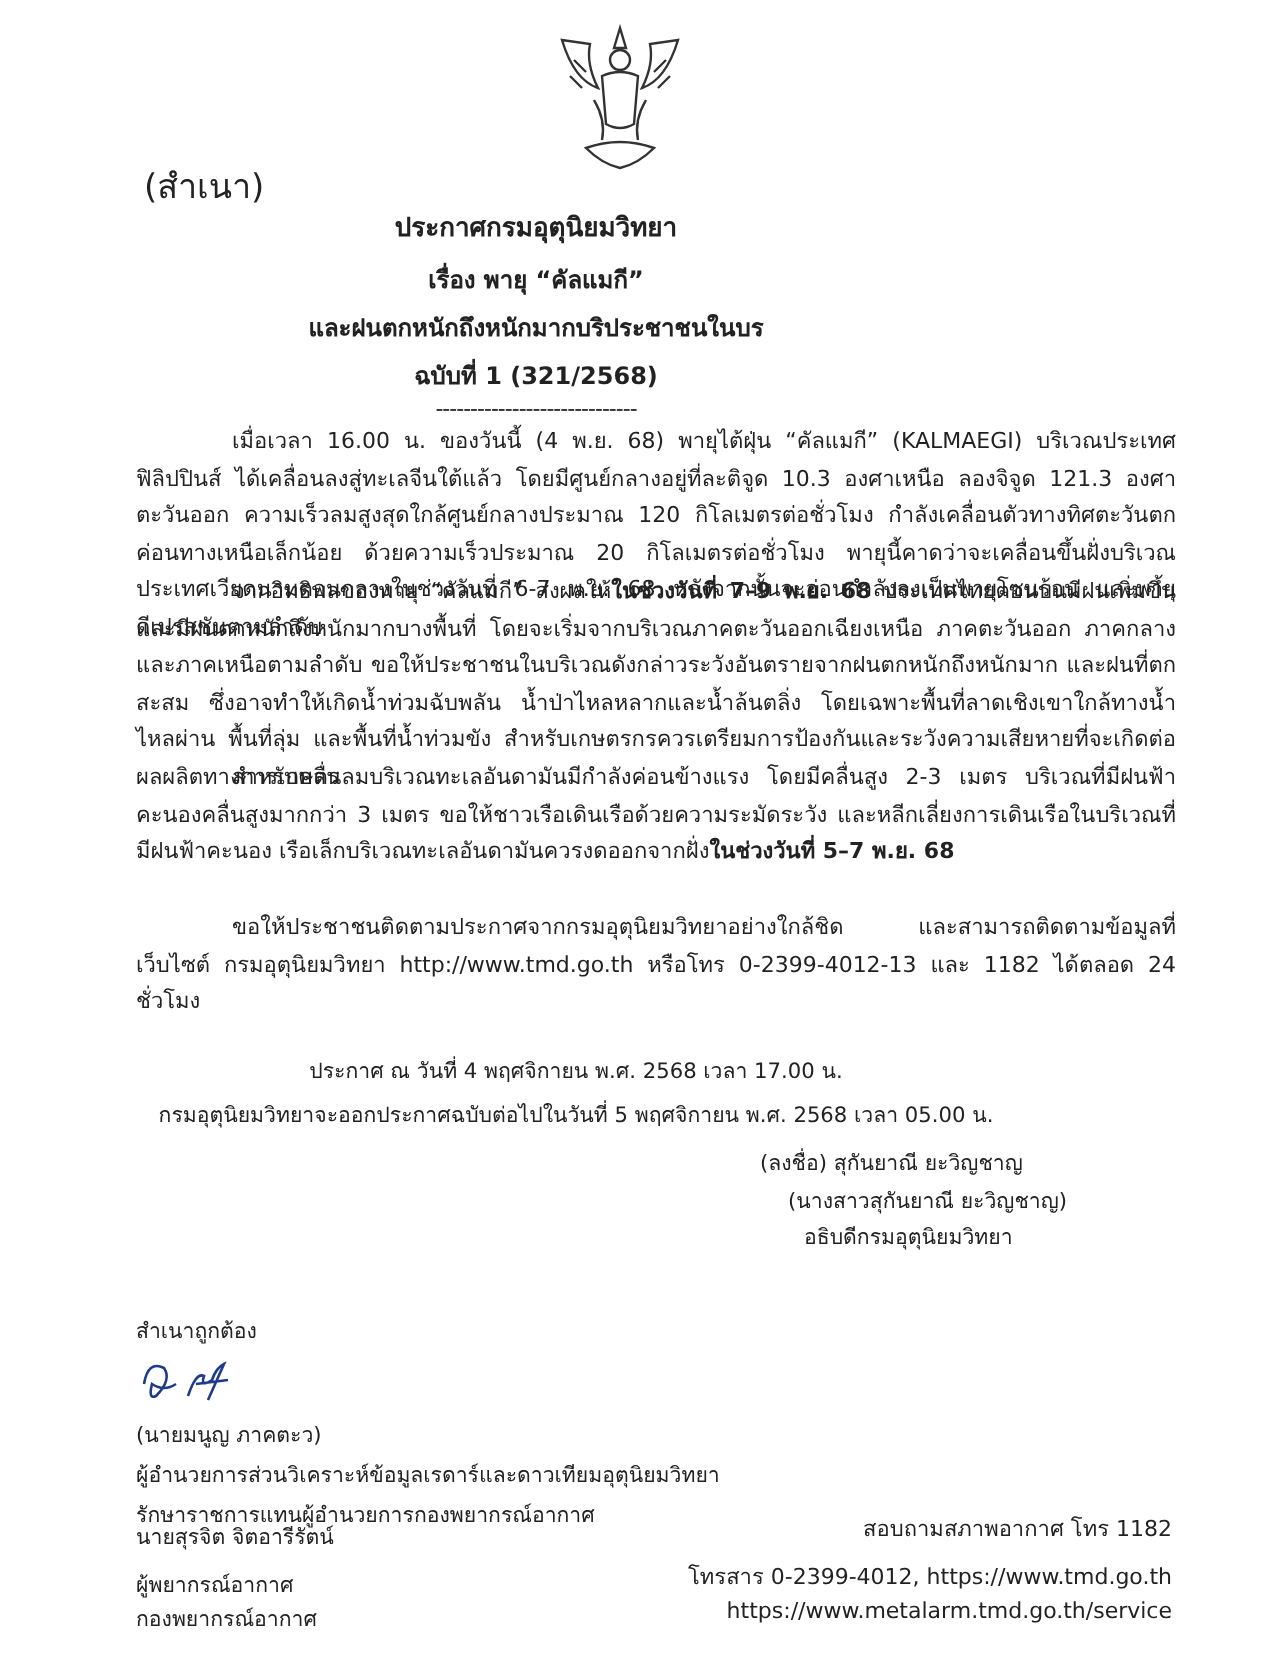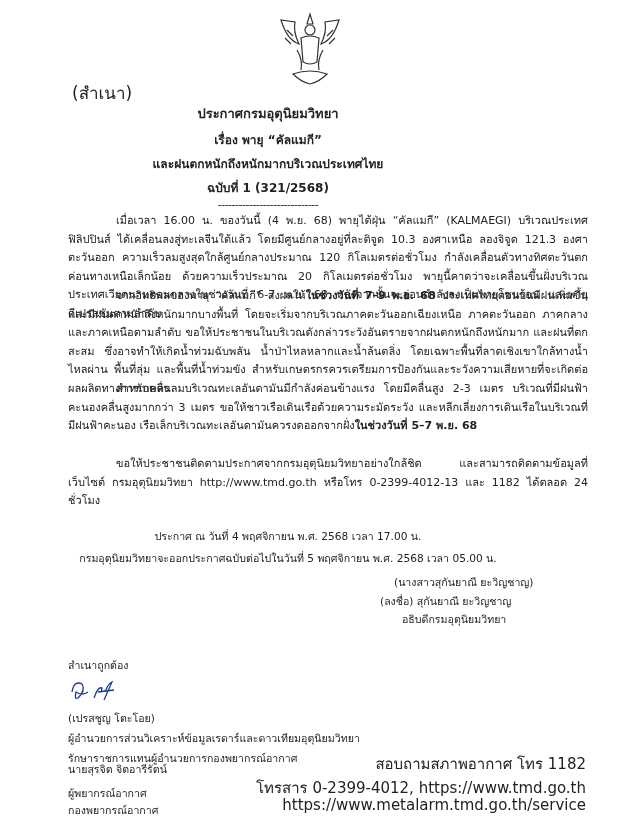--- a/index.html
+++ b/index.html
@@ -21,21 +21,21 @@
     .p2 { top:287px; }
     .p3 { top:380px; }
     .p4 { top:455px; }
     .issued { left:0; width:576px; text-align:center; top:525px; line-height:22px; font-size:10.6px; }
     .sig { left:380px; top:573px; line-height:18.5px; font-size:10.6px; }
     .sig div { white-space:nowrap; }
     .cert { left:68px; top:657px; font-size:10.6px; }
     .sig2 { left:68px; top:678px; width:70px; height:26px; }
     .deputy { left:68px; top:708px; line-height:20px; font-size:10.6px; }
     .forecaster { left:68px; top:785px; line-height:17px; font-size:10.6px; }
-    .contact { right:58px; top:780px; line-height:17px; font-size:15px; text-align:right; }
+    .contact { right:58px; top:780px; line-height:17px; font-size:11px; text-align:right; }
   </style>
 </head>
 <body>
 
 <div class="abs emblem">
   <svg width="74" height="80" viewBox="0 0 74 80">
     <g fill="none" stroke="#333" stroke-width="1.2">
       <path d="M37 4 L34 14 L40 14 Z"></path>
       <circle cx="37" cy="20" r="5"></circle>
       <path d="M8 10 Q14 30 26 34 Q20 22 22 12 Z"></path>
@@ -45,21 +45,21 @@
       <path d="M20 64 Q37 58 54 64 Q46 72 37 74 Q28 72 20 64 Z"></path>
       <path d="M12 28 L18 34 M62 28 L56 34 M14 20 L20 26 M60 20 L54 26"></path>
     </g>
   </svg>
 </div>
 
 <div class="abs copy-label">(สำเนา)</div>
 
 <div class="abs center t1">ประกาศกรมอุตุนิยมวิทยา</div>
 <div class="abs center t2">เรื่อง พายุ “คัลแมกี”</div>
-<div class="abs center t3">และฝนตกหนักถึงหนักมากบริเวณประเทศไทย</div>
+<div class="abs center t3">และฝนตกหนักถึงหนักมากบริประชาชนในบร</div>
 <div class="abs center t4">ฉบับที่ 1 (321/2568)</div>
 <div class="abs center t5">-----------------------------</div>
 
 <div class="abs para p1">
   <span class="ind"></span><span>เมื่อเวลา 16.00 น. ของวันนี้ (4 พ.ย. 68) พายุไต้ฝุ่น “คัลแมกี” (KALMAEGI) บริเวณประเทศฟิลิปปินส์ ได้เคลื่อนลงสู่ทะเลจีนใต้แล้ว โดยมีศูนย์กลางอยู่ที่ละติจูด 10.3 องศาเหนือ ลองจิจูด 121.3 องศาตะวันออก ความเร็วลมสูงสุดใกล้ศูนย์กลางประมาณ 120 กิโลเมตรต่อชั่วโมง กำลังเคลื่อนตัวทางทิศตะวันตกค่อนทางเหนือเล็กน้อย ด้วยความเร็วประมาณ 20 กิโลเมตรต่อชั่วโมง พายุนี้คาดว่าจะเคลื่อนขึ้นฝั่งบริเวณประเทศเวียดนามตอนกลางในช่วงวันที่ 6-7 พ.ย. 68 หลังจากนั้นจะอ่อนกำลังลงเป็นพายุโซนร้อน และพายุดีเปรสชันตามลำดับ</span>
 </div>
 
 <div class="abs para p2">
   <span class="ind"></span><span>จากอิทธิพลของพายุ “คัลแมกี” ส่งผลให้</span><span class="b">ในช่วงวันที่ 7–9 พ.ย. 68</span><span> ประเทศไทยตอนบนมีฝนเพิ่มขึ้น และมีฝนตกหนักถึงหนักมากบางพื้นที่ โดยจะเริ่มจากบริเวณภาคตะวันออกเฉียงเหนือ ภาคตะวันออก ภาคกลาง และภาคเหนือตามลำดับ ขอให้ประชาชนในบริเวณดังกล่าวระวังอันตรายจากฝนตกหนักถึงหนักมาก และฝนที่ตกสะสม ซึ่งอาจทำให้เกิดน้ำท่วมฉับพลัน น้ำป่าไหลหลากและน้ำล้นตลิ่ง โดยเฉพาะพื้นที่ลาดเชิงเขาใกล้ทางน้ำไหลผ่าน พื้นที่ลุ่ม และพื้นที่น้ำท่วมขัง สำหรับเกษตรกรควรเตรียมการป้องกันและระวังความเสียหายที่จะเกิดต่อผลผลิตทางการเกษตร</span>
 </div>
@@ -71,38 +71,38 @@
 <div class="abs para p4">
   <span class="ind"></span><span>ขอให้ประชาชนติดตามประกาศจากกรมอุตุนิยมวิทยาอย่างใกล้ชิด และสามารถติดตามข้อมูลที่เว็บไซต์ กรมอุตุนิยมวิทยา http://www.tmd.go.th หรือโทร 0-2399-4012-13 และ 1182 ได้ตลอด 24 ชั่วโมง</span>
 </div>
 
 <div class="abs issued">
   <div>ประกาศ ณ วันที่ 4 พฤศจิกายน พ.ศ. 2568 เวลา 17.00 น.</div>
   <div>กรมอุตุนิยมวิทยาจะออกประกาศฉบับต่อไปในวันที่ 5 พฤศจิกายน พ.ศ. 2568 เวลา 05.00 น.</div>
 </div>
 
 <div class="abs sig">
+  <div>(ลงชื่อ) สุกันยาณี ยะวิญชาญ</div>
   <div style="padding-left:14px">(นางสาวสุกันยาณี ยะวิญชาญ)</div>
-  <div>(ลงชื่อ) สุกันยาณี ยะวิญชาญ</div>
   <div style="padding-left:22px">อธิบดีกรมอุตุนิยมวิทยา</div>
 </div>
 
 <div class="abs cert">สำเนาถูกต้อง</div>
 
 <div class="abs sig2">
   <svg width="70" height="26" viewBox="0 0 70 26">
     <g fill="none" stroke="#1f3a8a" stroke-width="1.3">
       <path d="M4 14 Q6 2 14 6 Q18 12 10 20 Q6 22 8 14 Q14 18 20 14"></path>
       <path d="M26 20 Q30 8 34 10 Q32 16 38 12 Q40 6 44 4 L36 22 M30 14 L46 12"></path>
     </g>
   </svg>
 </div>
 
 <div class="abs deputy">
-  <div>(เปรสชูญ โตะโอย)</div>
+  <div>(นายมนูญ ภาคตะว)</div>
   <div>ผู้อำนวยการส่วนวิเคราะห์ข้อมูลเรดาร์และดาวเทียมอุตุนิยมวิทยา</div>
   <div>รักษาราชการแทนผู้อำนวยการกองพยากรณ์อากาศ</div>
 </div>
 
 <div class="abs forecaster">
   <div style="margin-top:-24px;margin-bottom:7px">นายสุรจิต  จิตอารีรัตน์</div>
   <div>ผู้พยากรณ์อากาศ</div>
   <div>กองพยากรณ์อากาศ</div>
 </div>
 

